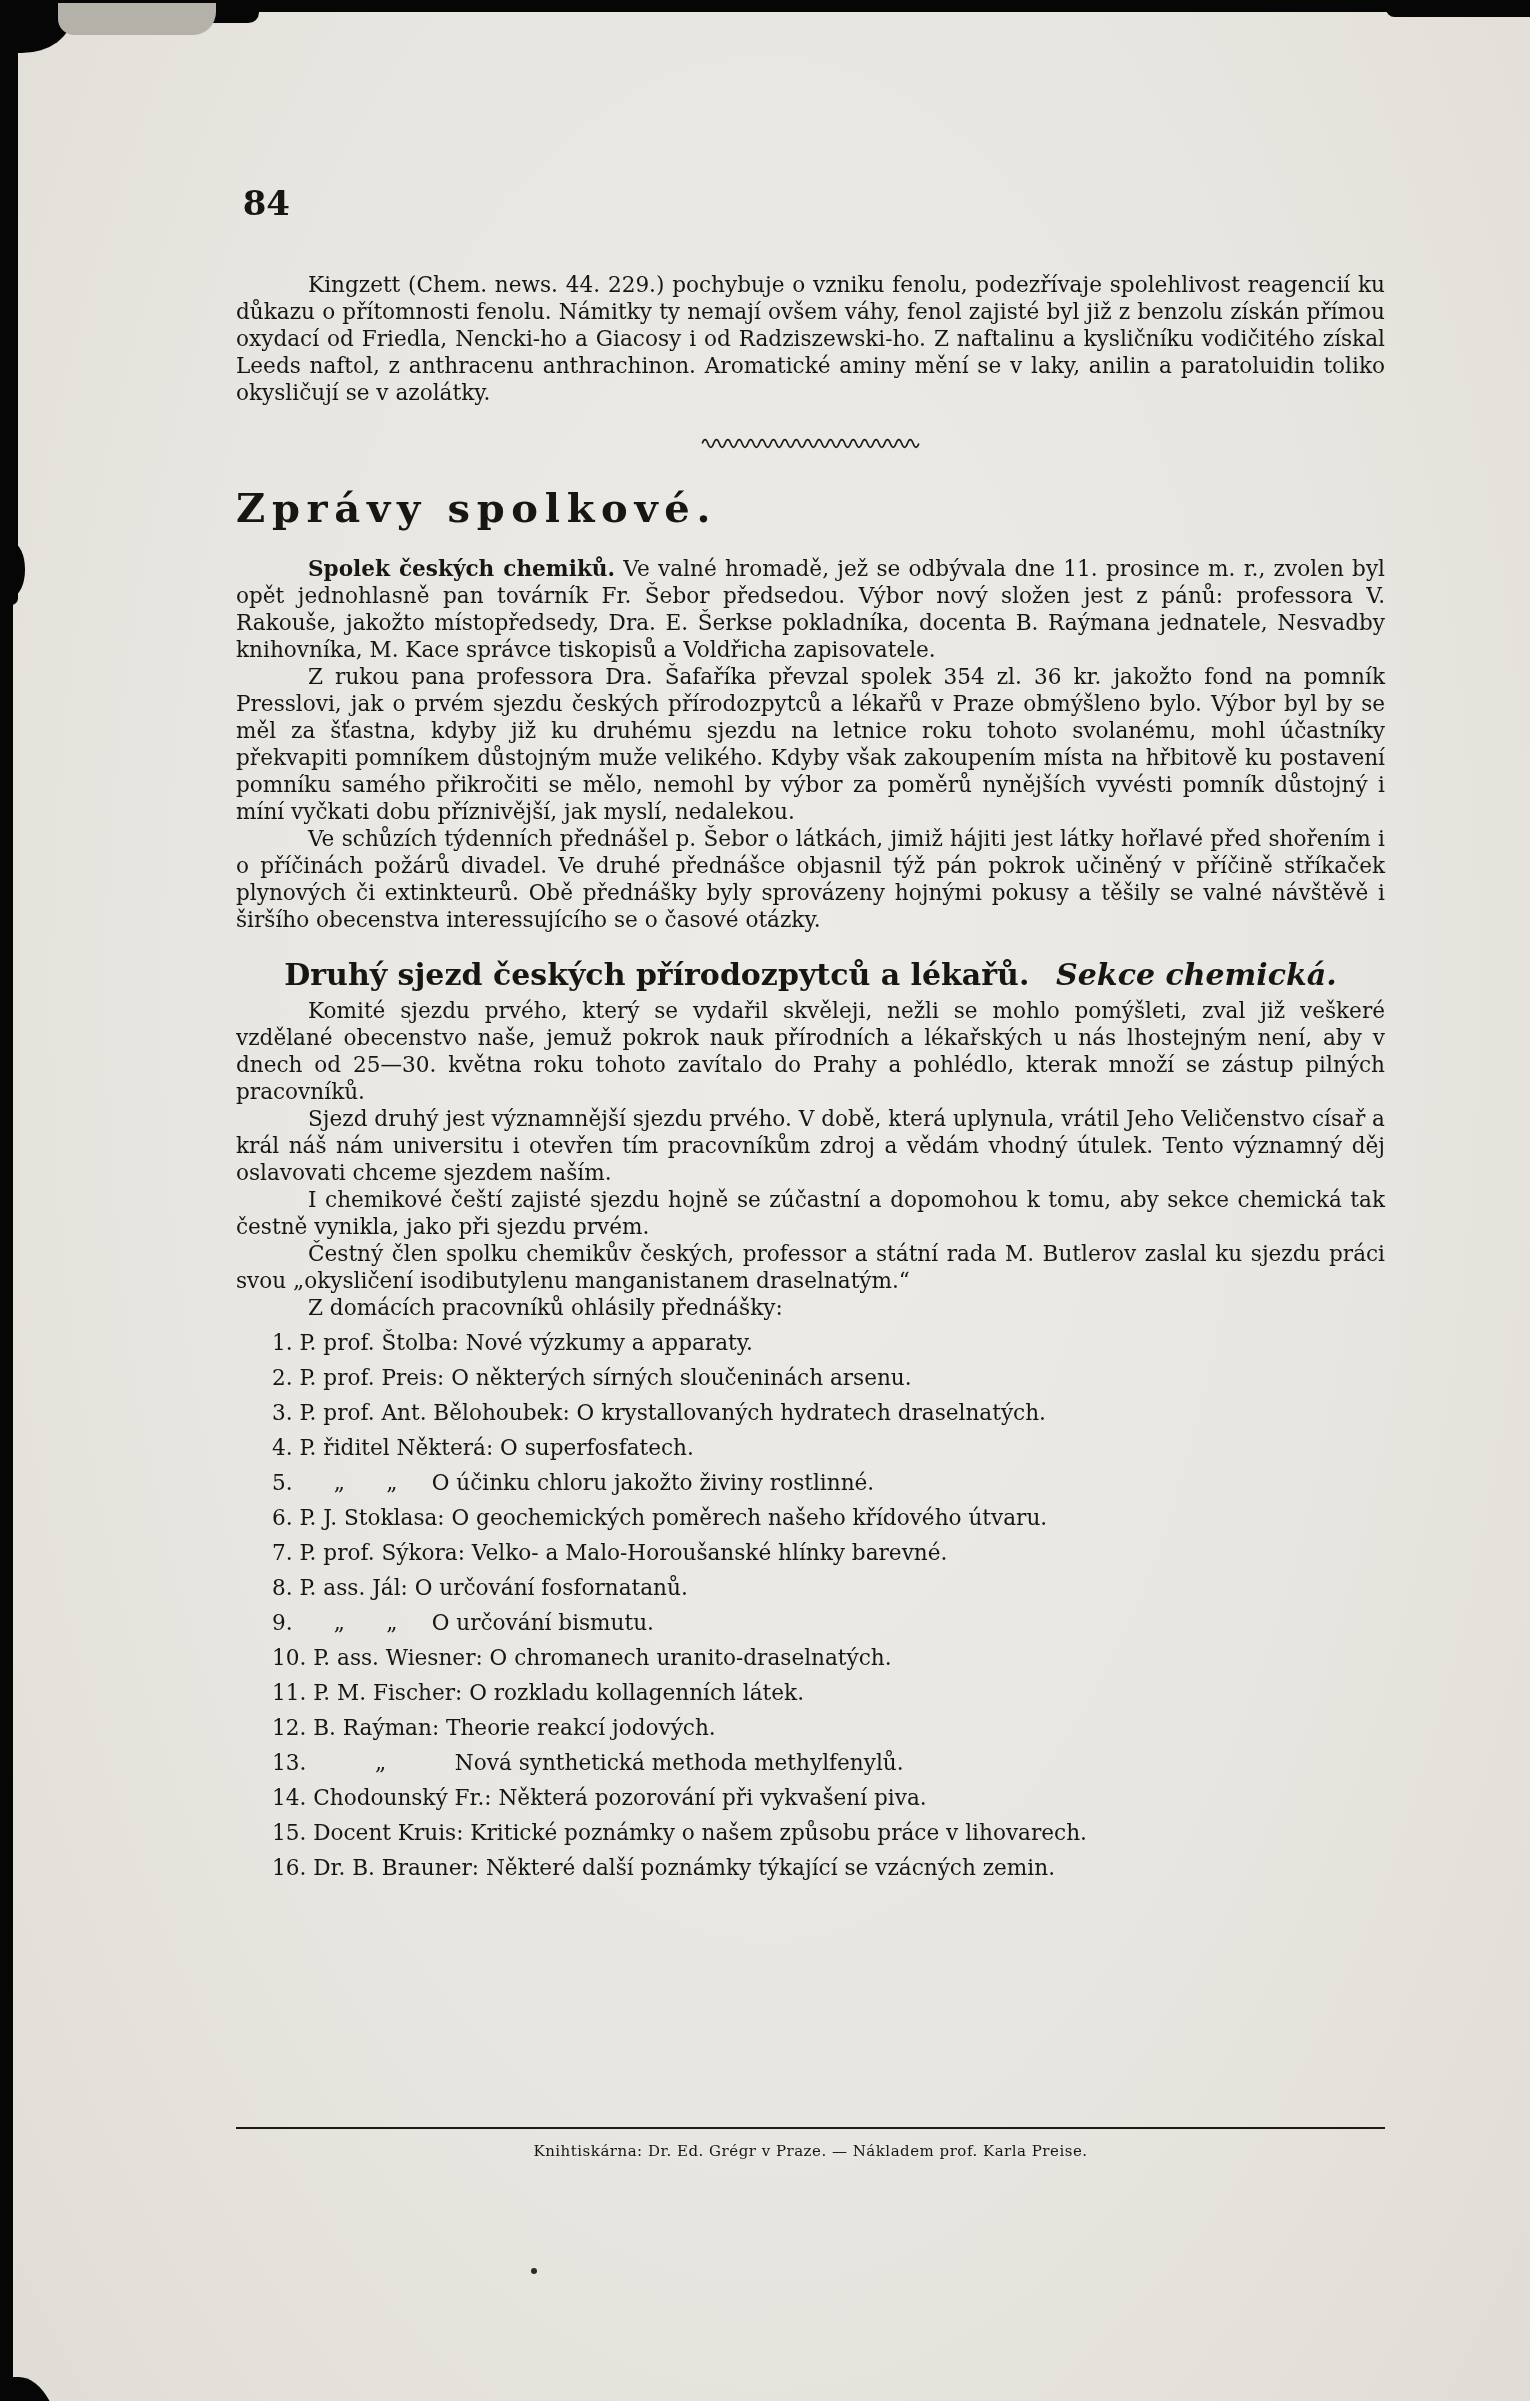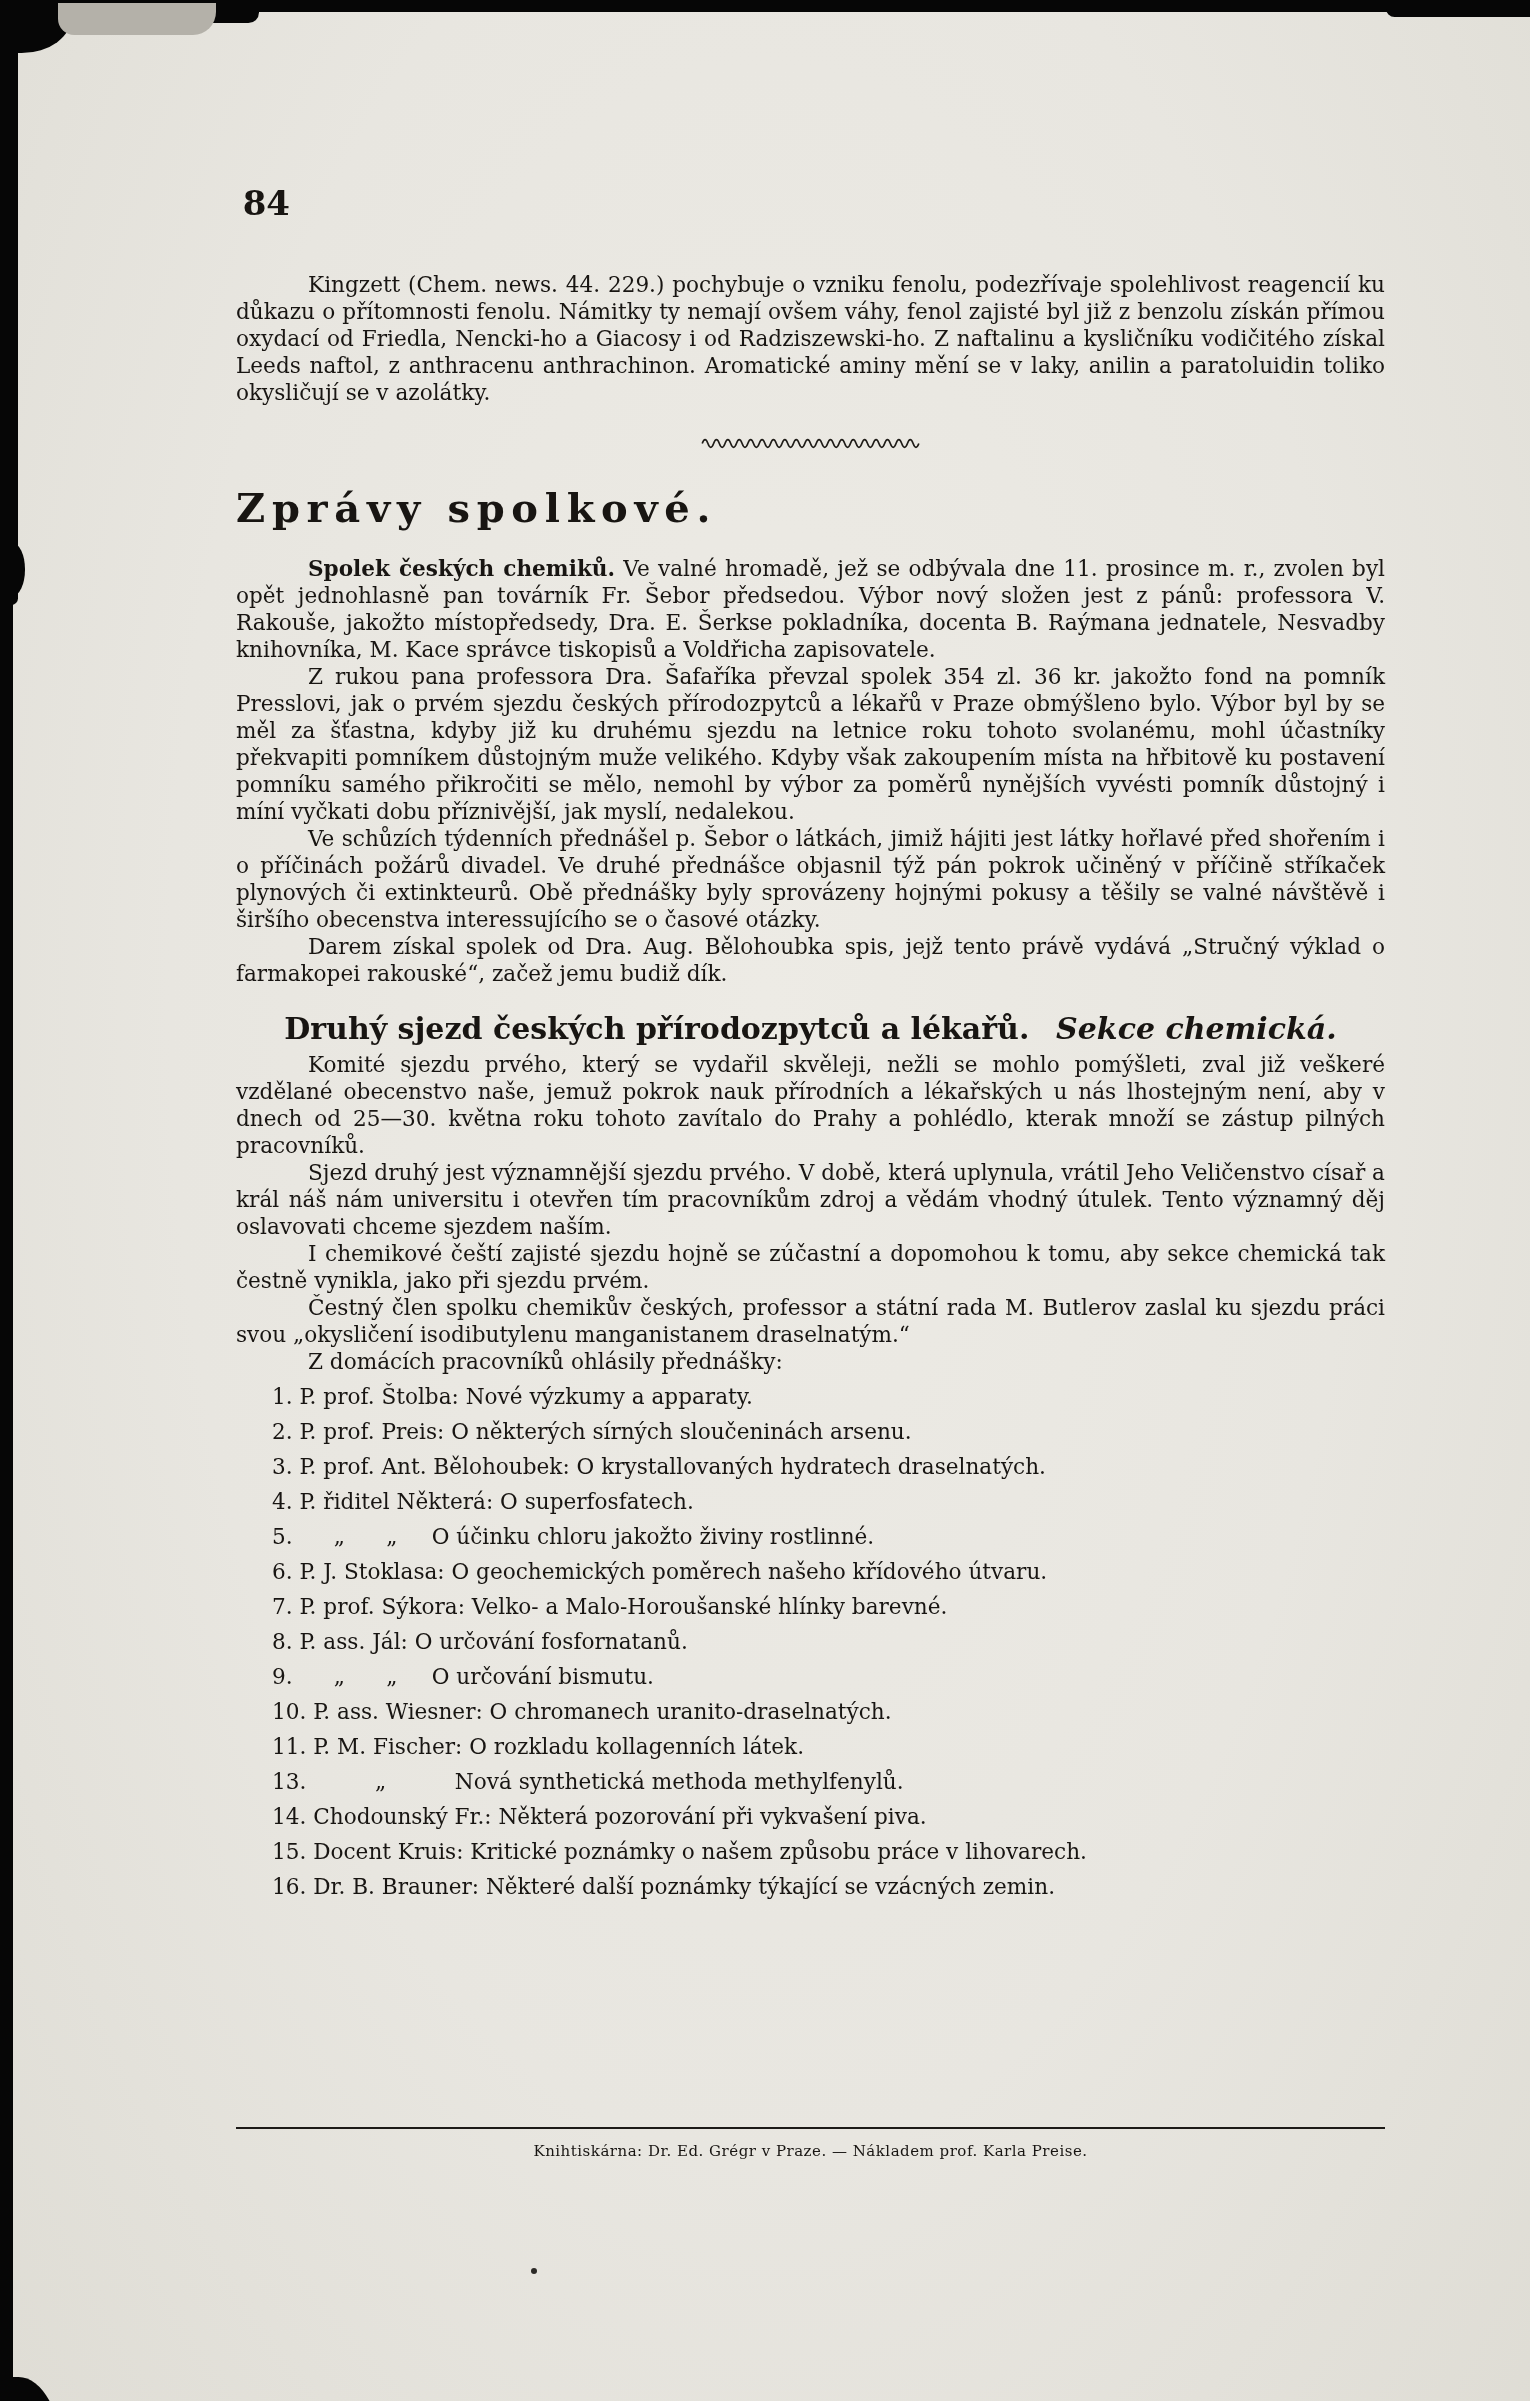--- a/index.html
+++ b/index.html
@@ -87,21 +87,20 @@
         <path d="M6 20 q6 -16 12 0 q6 16 12 0 q6 -16 12 0 q6 16 12 0 q6 -16 12 0 q6 16 12 0 q6 -16 12 0 q6 16 12 0 q6 -16 12 0 q6 16 12 0 q6 -16 12 0 q6 16 12 0 q6 -16 12 0 q6 16 12 0 q6 -16 12 0 q6 16 12 0 q6 -16 12 0 q6 16 12 0 q6 -16 12 0 q6 16 12 0 q6 -16 12 0 q6 16 12 0 q6 -16 12 0 q6 16 12 0 q6 -16 12 0 q6 16 12 0 q6 -16 12 0 q6 16 12 0 q6 -16 12 0 q6 16 12 0 q6 -16 12 0 q6 16 12 0 q6 -16 12 0 q6 16 12 0 q6 -16 12 0 q6 16 12 0 q6 -16 12 0 q6 16 12 0" stroke="#1f1c18" stroke-width="3.5" fill="none"></path>
       </svg>
     </div>
 
     <h1 class="main-heading">Zprávy spolkové.</h1>
 
     <div class="sec1-paras">
       <p class="para"><span class="bd">Spolek českých chemiků.</span><span> Ve valné hromadě, jež se odbývala dne 11. prosince m. r., zvolen byl opět jednohlasně pan továrník </span><span class="it">Fr. Šebor</span><span> předsedou. Výbor nový složen jest z pánů: professora </span><span class="it">V. Rakouše</span><span>, jakožto místopředsedy, Dra. </span><span class="it">E. Šerkse</span><span> pokladníka, docenta </span><span class="it">B. Raýmana</span><span> jednatele, </span><span class="it">Nesvadby</span><span> knihovníka, </span><span class="it">M. Kace</span><span> správce tiskopisů a </span><span class="it">Voldřicha</span><span> zapisovatele.</span></p>
       <p class="para"><span>Z rukou pana professora Dra. </span><span class="it">Šafaříka</span><span> převzal spolek 354 zl. 36 kr. jakožto fond na pomník Presslovi, jak o prvém sjezdu českých přírodozpytců a lékařů v Praze obmýšleno bylo. Výbor byl by se měl za šťastna, kdyby již ku druhému sjezdu na letnice roku tohoto svolanému, mohl účastníky překvapiti pomníkem důstojným muže velikého. Kdyby však zakoupením místa na hřbitově ku postavení pomníku samého přikročiti se mělo, nemohl by výbor za poměrů nynějších vyvésti pomník důstojný i míní vyčkati dobu příznivější, jak myslí, nedalekou.</span></p>
       <p class="para"><span>Ve schůzích týdenních přednášel p. </span><span class="it">Šebor</span><span> o látkách, jimiž hájiti jest látky hořlavé před shořením i o příčinách požárů divadel. Ve druhé přednášce objasnil týž pán pokrok učiněný v příčině stříkaček plynových či extinkteurů. Obě přednášky byly sprovázeny hojnými pokusy a těšily se valné návštěvě i širšího obecenstva interessujícího se o časové otázky.</span></p>
-      <p class="para"><span>Darem získal spolek od Dra. Aug. Bělohoubka spis, jejž tento právě vydává „Stručný výklad o farmakopei rakouské“, začež jemu budiž dík.</span></p>
     </div>
 
     <h2 class="sec2-heading">
       <span class="hb">Druhý sjezd českých přírodozpytců a lékařů.</span>
       <span class="hi">Sekce chemická.</span>
     </h2>
 
     <div>
       <p class="para"><span>Komité sjezdu prvého, který se vydařil skvěleji, nežli se mohlo pomýšleti, zval již veškeré vzdělané obecenstvo naše, jemuž pokrok nauk přírodních a lékařských u nás lhostejným není, aby v dnech od 25—30. května roku tohoto zavítalo do Prahy a pohlédlo, kterak množí se zástup pilných pracovníků.</span></p>
       <p class="para"><span>Sjezd druhý jest významnější sjezdu prvého. V době, která uplynula, vrátil Jeho Veličenstvo císař a král náš nám universitu i otevřen tím pracovníkům zdroj a vědám vhodný útulek. Tento významný děj oslavovati chceme sjezdem naším.</span></p>
@@ -115,20 +114,21 @@
       <p class="li"><span>2. P. prof. </span><span class="it">Preis</span><span>: O některých sírných sloučeninách arsenu.</span></p>
       <p class="li"><span>3. P. prof. </span><span class="it">Ant. Bělohoubek</span><span>: O krystallovaných hydratech draselnatých.</span></p>
       <p class="li"><span>4. P. řiditel </span><span class="it">Některá</span><span>: O superfosfatech.</span></p>
       <p class="li"><span>5.      „      „     O účinku chloru jakožto živiny rostlinné.</span></p>
       <p class="li"><span>6. P. </span><span class="it">J. Stoklasa</span><span>: O geochemických poměrech našeho křídového útvaru.</span></p>
       <p class="li"><span>7. P. prof. </span><span class="it">Sýkora</span><span>: Velko- a Malo-Horoušanské hlínky barevné.</span></p>
       <p class="li"><span>8. P. ass. </span><span class="it">Jál</span><span>: O určování fosfornatanů.</span></p>
       <p class="li"><span>9.      „      „     O určování bismutu.</span></p>
       <p class="li"><span>10. P. ass. </span><span class="it">Wiesner</span><span>: O chromanech uranito-draselnatých.</span></p>
       <p class="li"><span>11. P. </span><span class="it">M. Fischer</span><span>: O rozkladu kollagenních látek.</span></p>
+      <p class="li"><span>12. </span><span class="it">B. Raýman</span><span>: Theorie reakcí jodových.</span></p>
       <p class="li"><span>13.          „          Nová synthetická methoda methylfenylů.</span></p>
       <p class="li"><span>14. </span><span class="it">Chodounský Fr.</span><span>: Některá pozorování při vykvašení piva.</span></p>
       <p class="li"><span>15. Docent </span><span class="it">Kruis</span><span>: Kritické poznámky o našem způsobu práce v lihovarech.</span></p>
       <p class="li"><span>16. Dr. </span><span class="it">B. Brauner</span><span>: Některé další poznámky týkající se vzácných zemin.</span></p>
     </div>
 
   </div>
 
   <div class="footer">
     <div class="footer-rule"></div>

